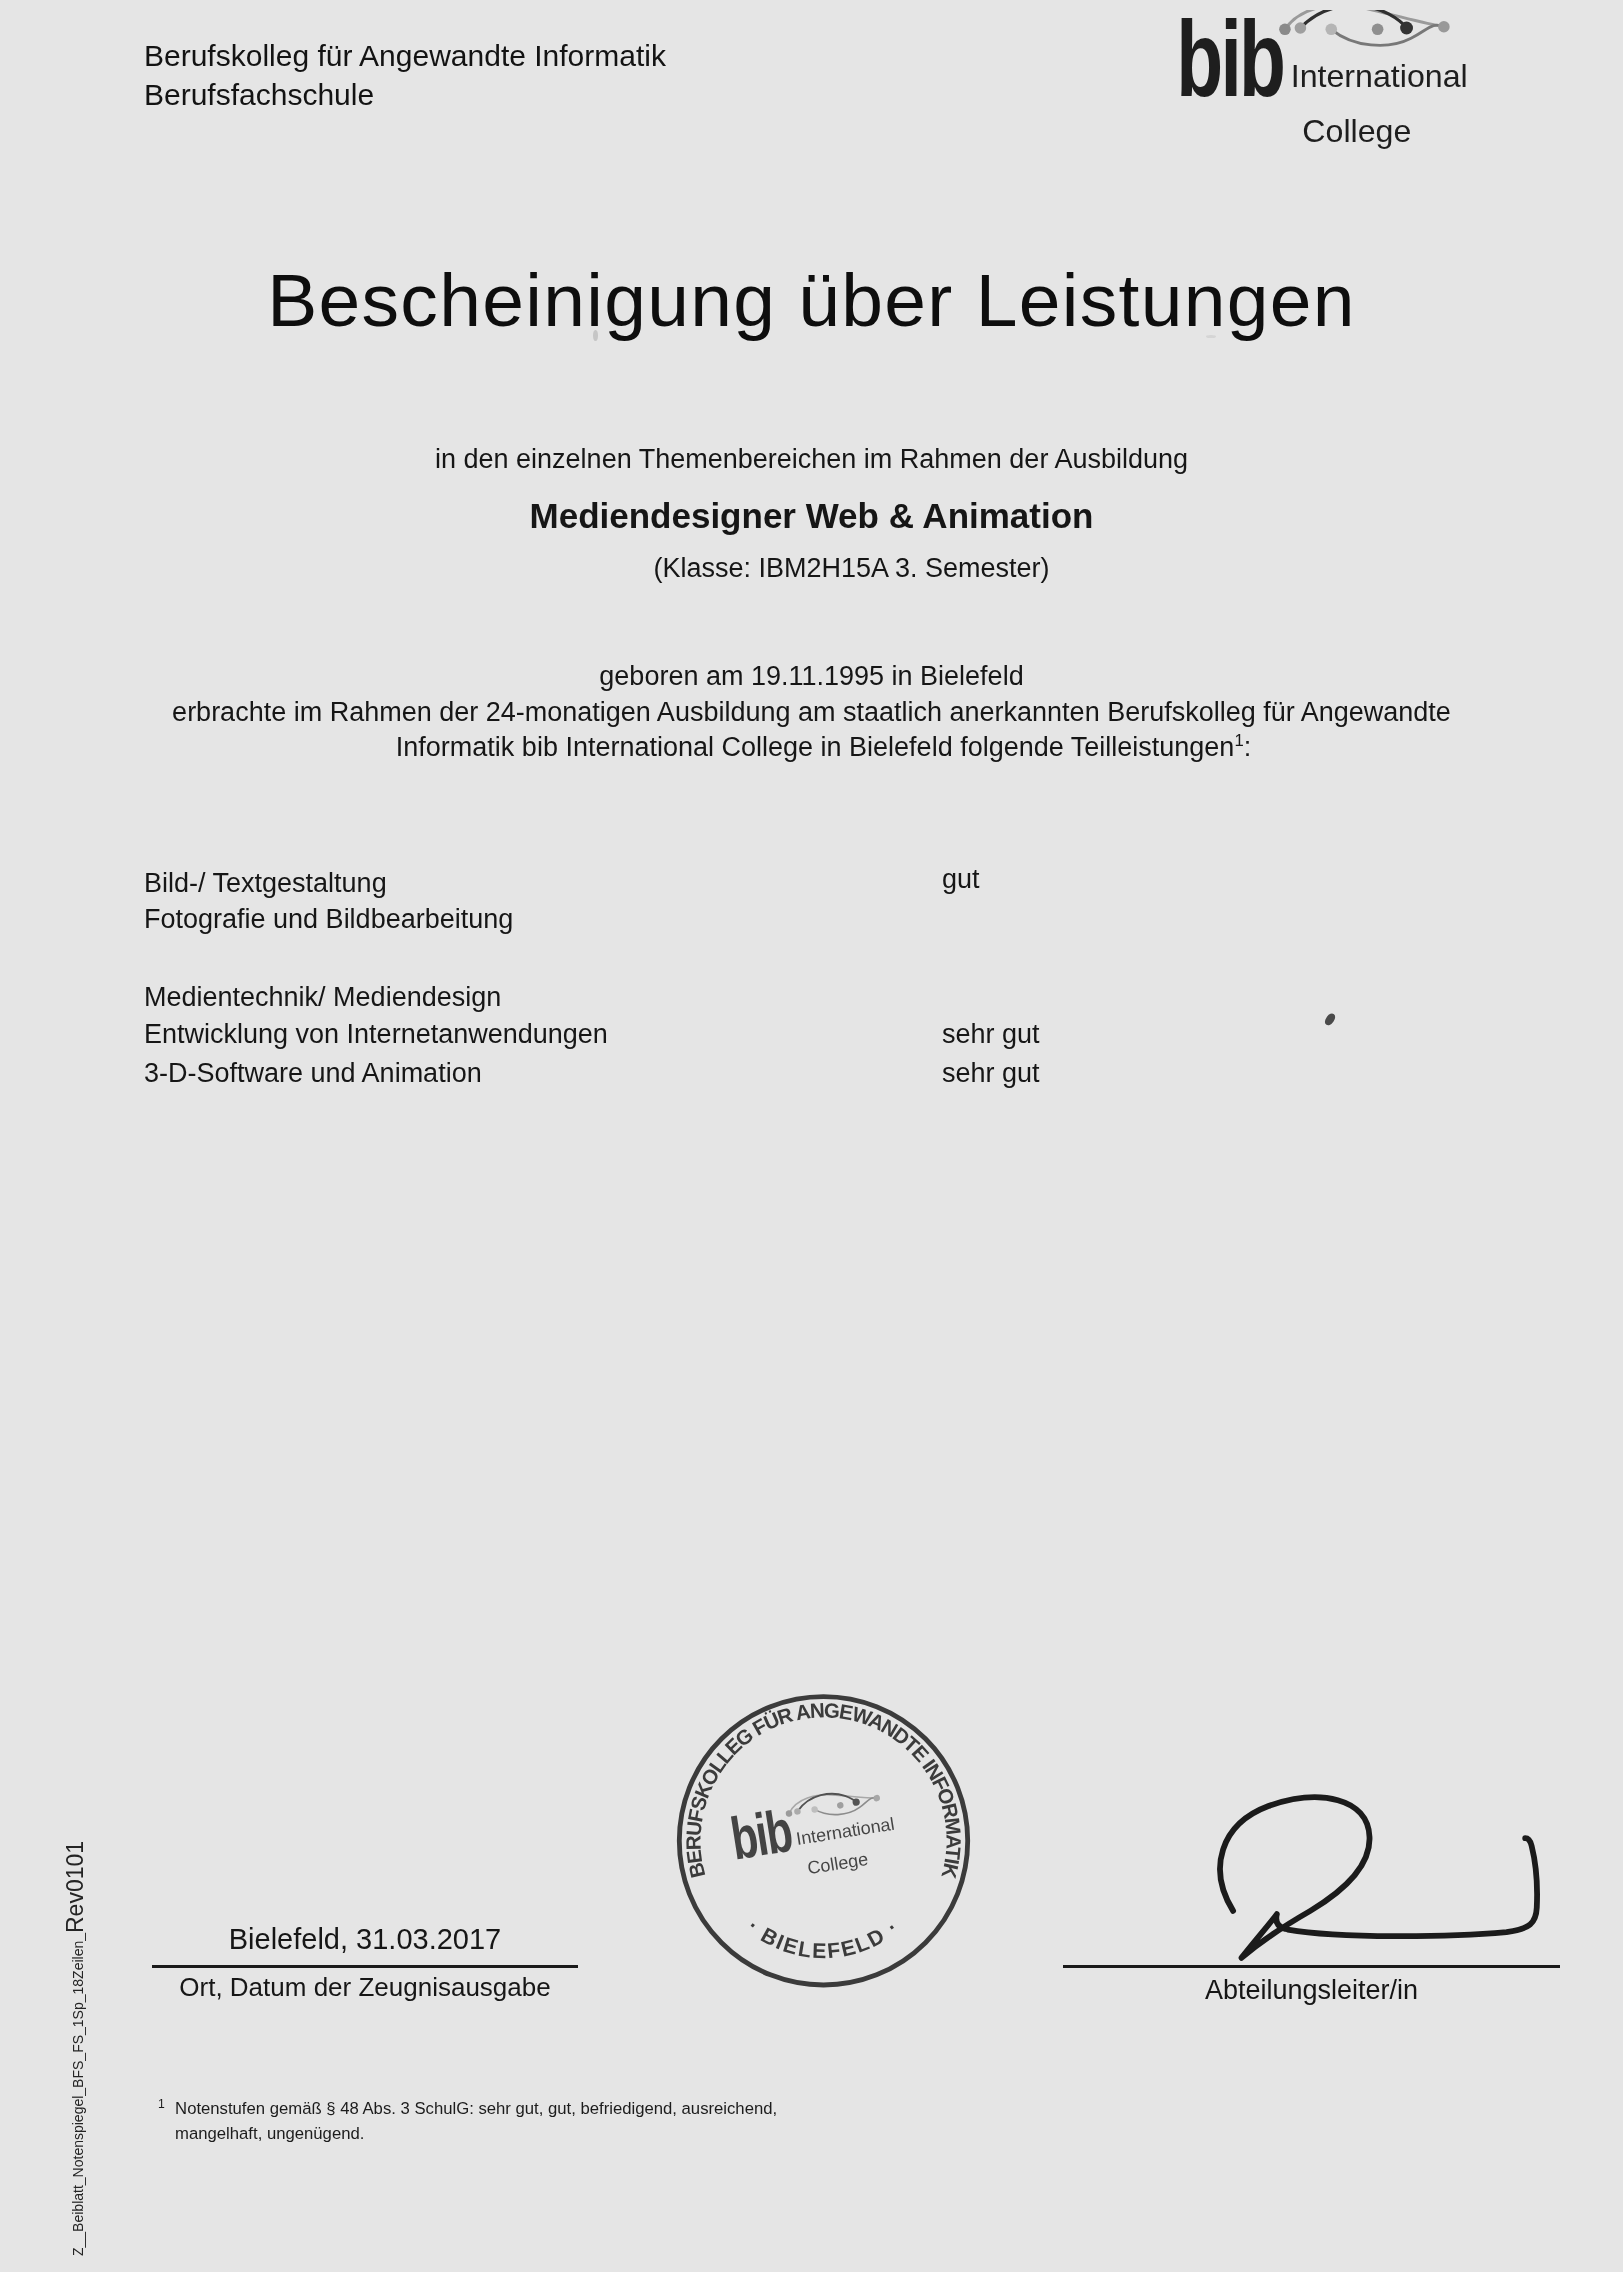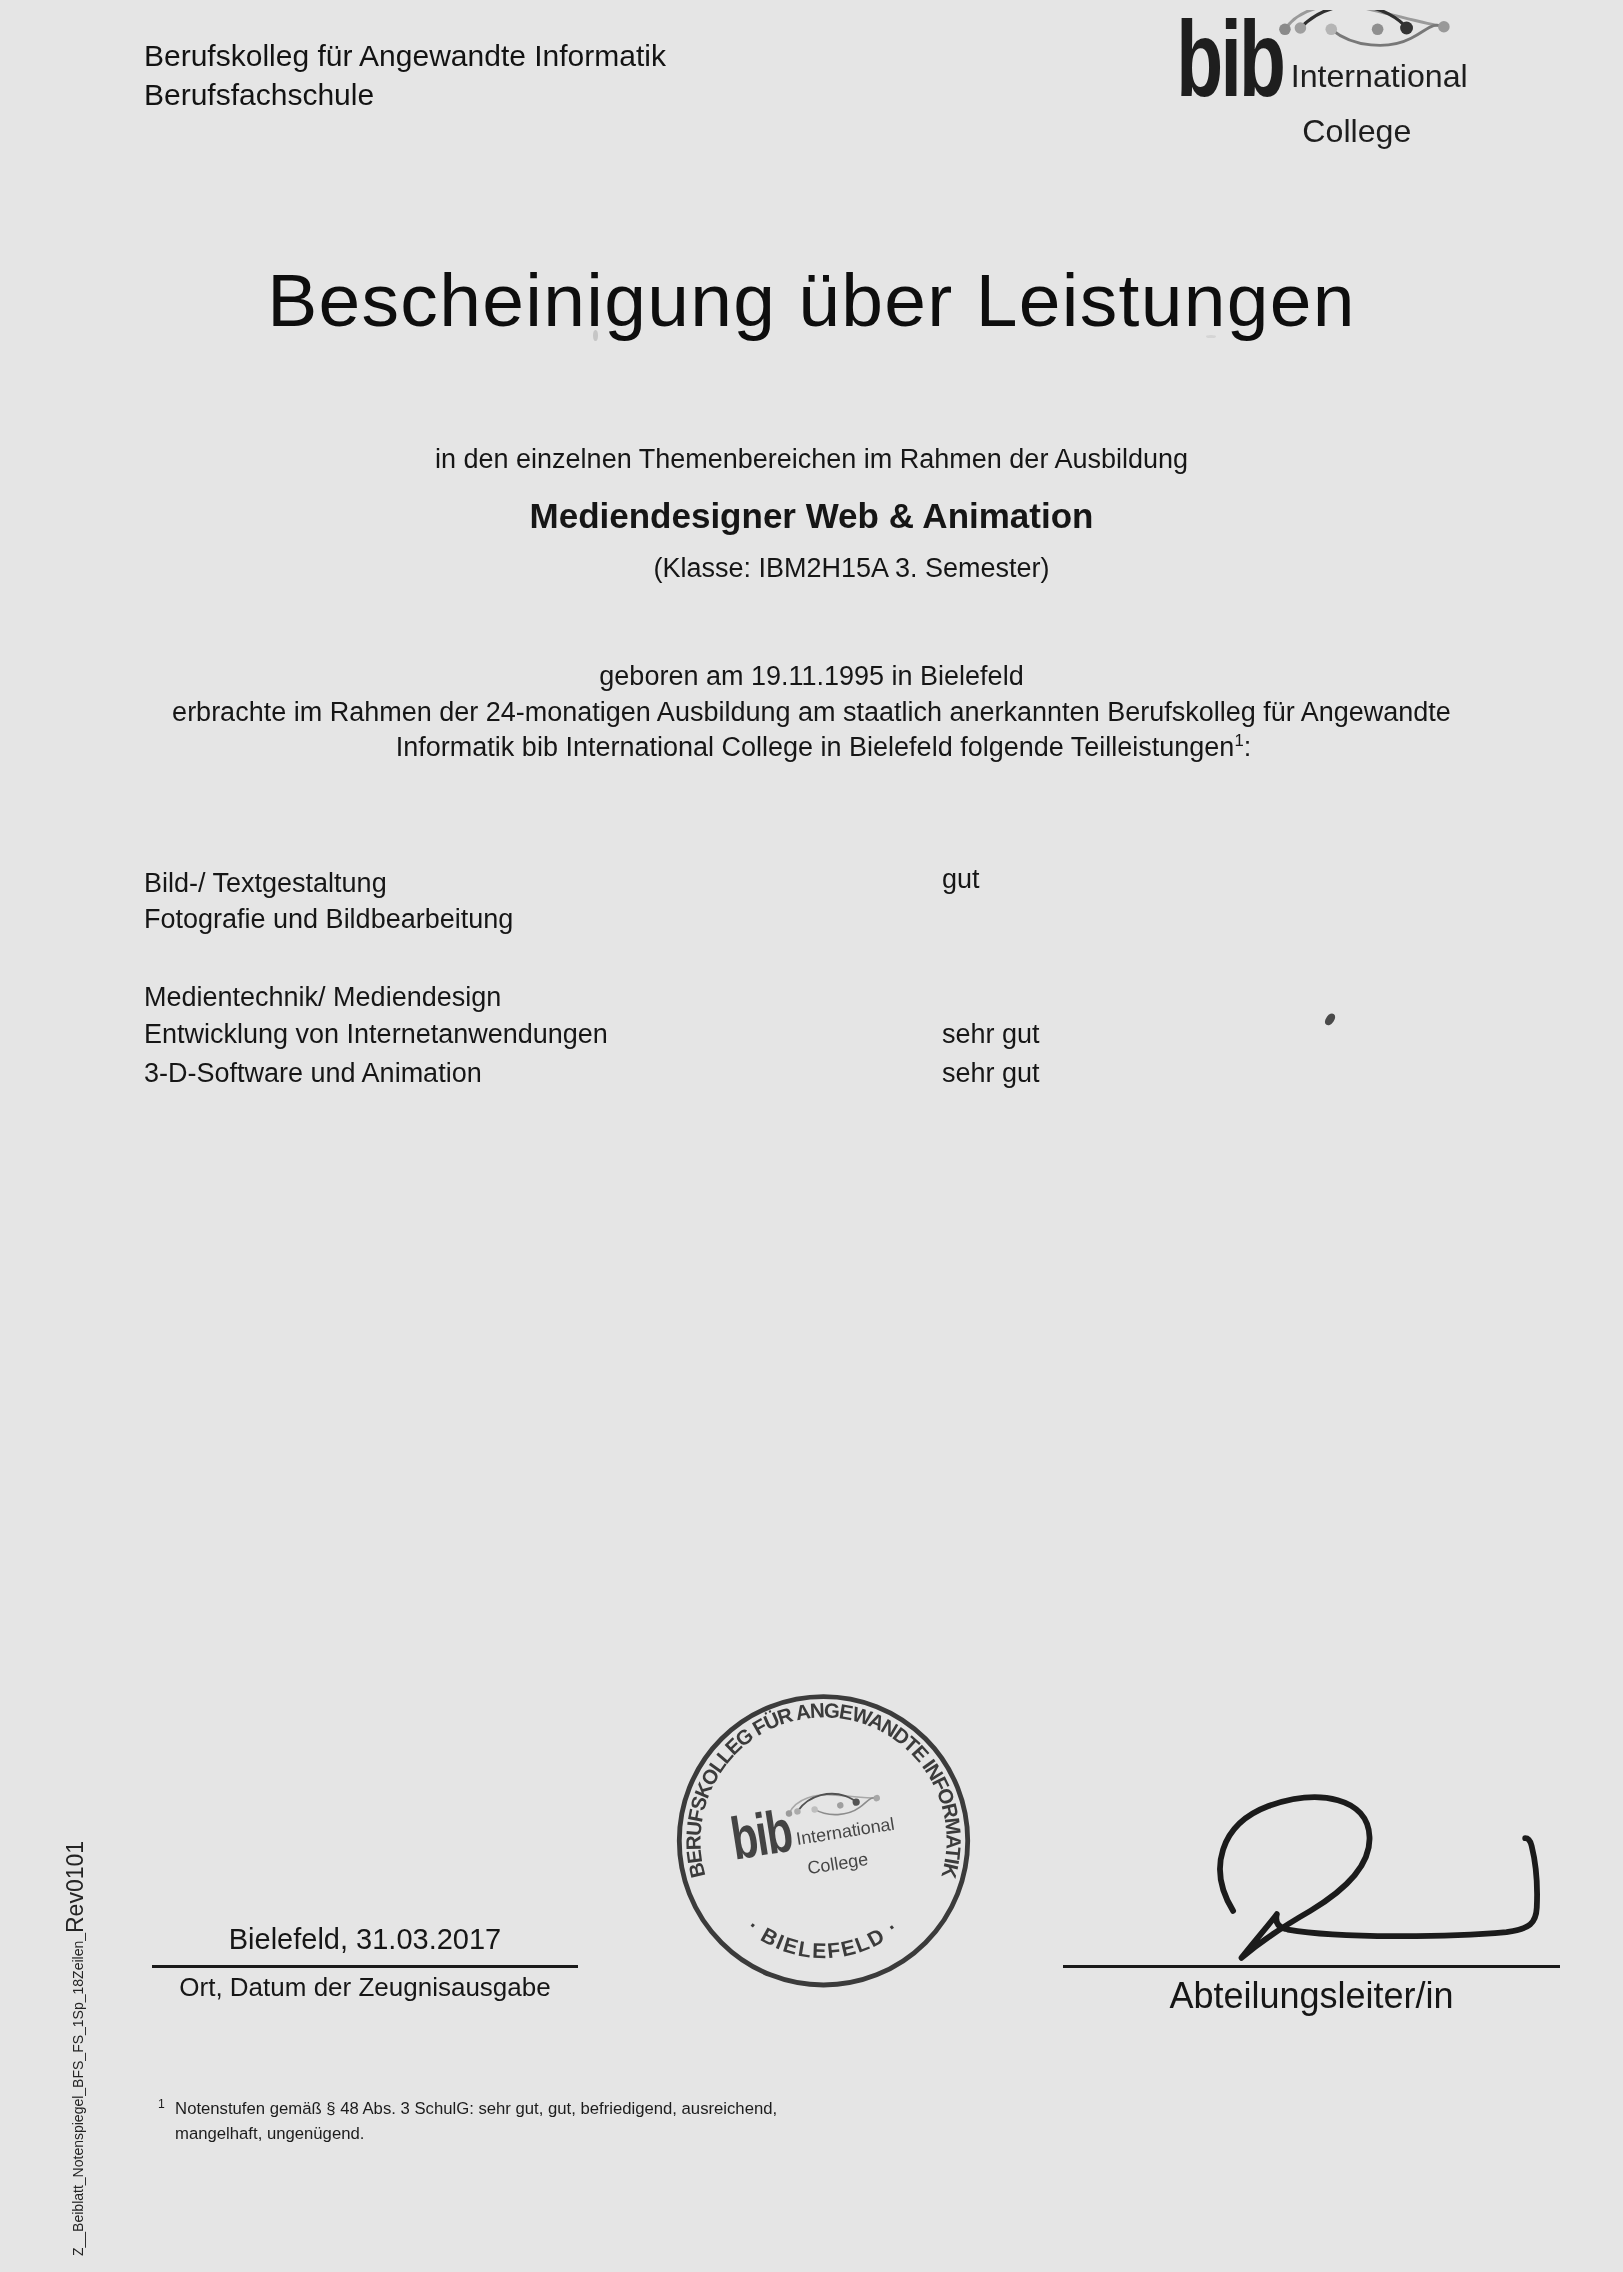--- a/index.html
+++ b/index.html
@@ -17,21 +17,21 @@
   .program{top:496px; font-size:35px; font-weight:bold;}
   .klasse{top:553px;padding-left:40px;}
   .name{top:603px; font-size:37px; font-weight:bold;}
   .birth{top:661px;}
   .para1{top:697px;}
   .para2{top:732px;margin-left:12px;}
   sup.tsup{font-size:16.7px; vertical-align:super; line-height:0;}
   .g-label{position:absolute; left:144px; font-size:27px; white-space:nowrap;}
   .g-grade{position:absolute; left:942px; font-size:27px; white-space:nowrap;}
   .rule{position:absolute; height:3.2px; background:#1a1a1a;}
-  .sigblock-label{position:absolute; left:1063px; top:1975px; width:497px; text-align:center; font-size:36px;}
+  .sigblock-label{position:absolute; left:1063px; top:1975px; width:497px; text-align:center; font-size:27px;}
   .date-value{position:absolute; left:152px; top:1923px; width:426px; text-align:center; font-size:29px;}
   .date-label{position:absolute; left:152px; top:1972px; width:426px; text-align:center; font-size:26px;}
   .footnote{position:absolute; left:158px; top:2096px; display:flex; gap:10.3px; font-size:16.7px; color:#1c1c1c;}
   .footnote .fsup{font-size:12.2px; line-height:1.2; padding-top:1.3px;}
   .footnote .ftext{line-height:1.5;}
   .sidebar{
     position:absolute; left:62px; top:2256px;
     transform:rotate(-90deg); transform-origin:0 0;
     white-space:nowrap; color:#242424;
   }

